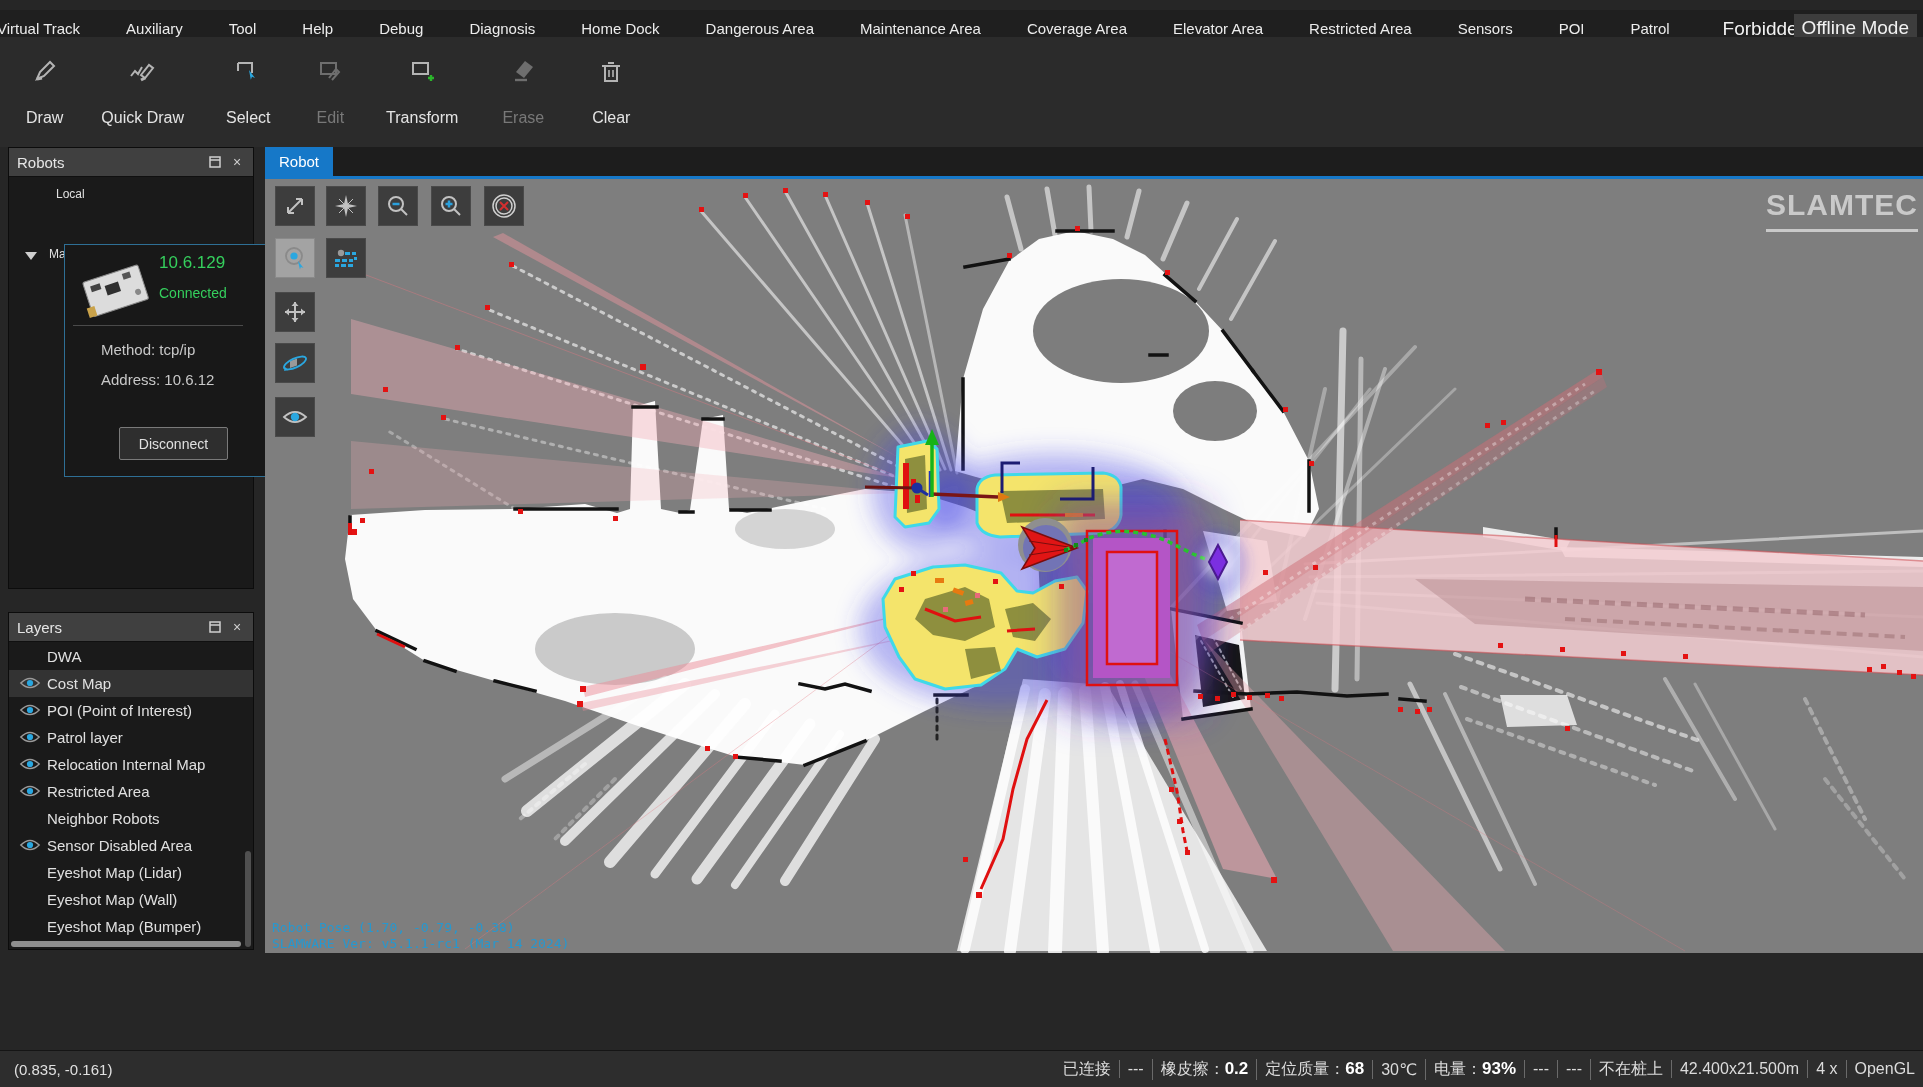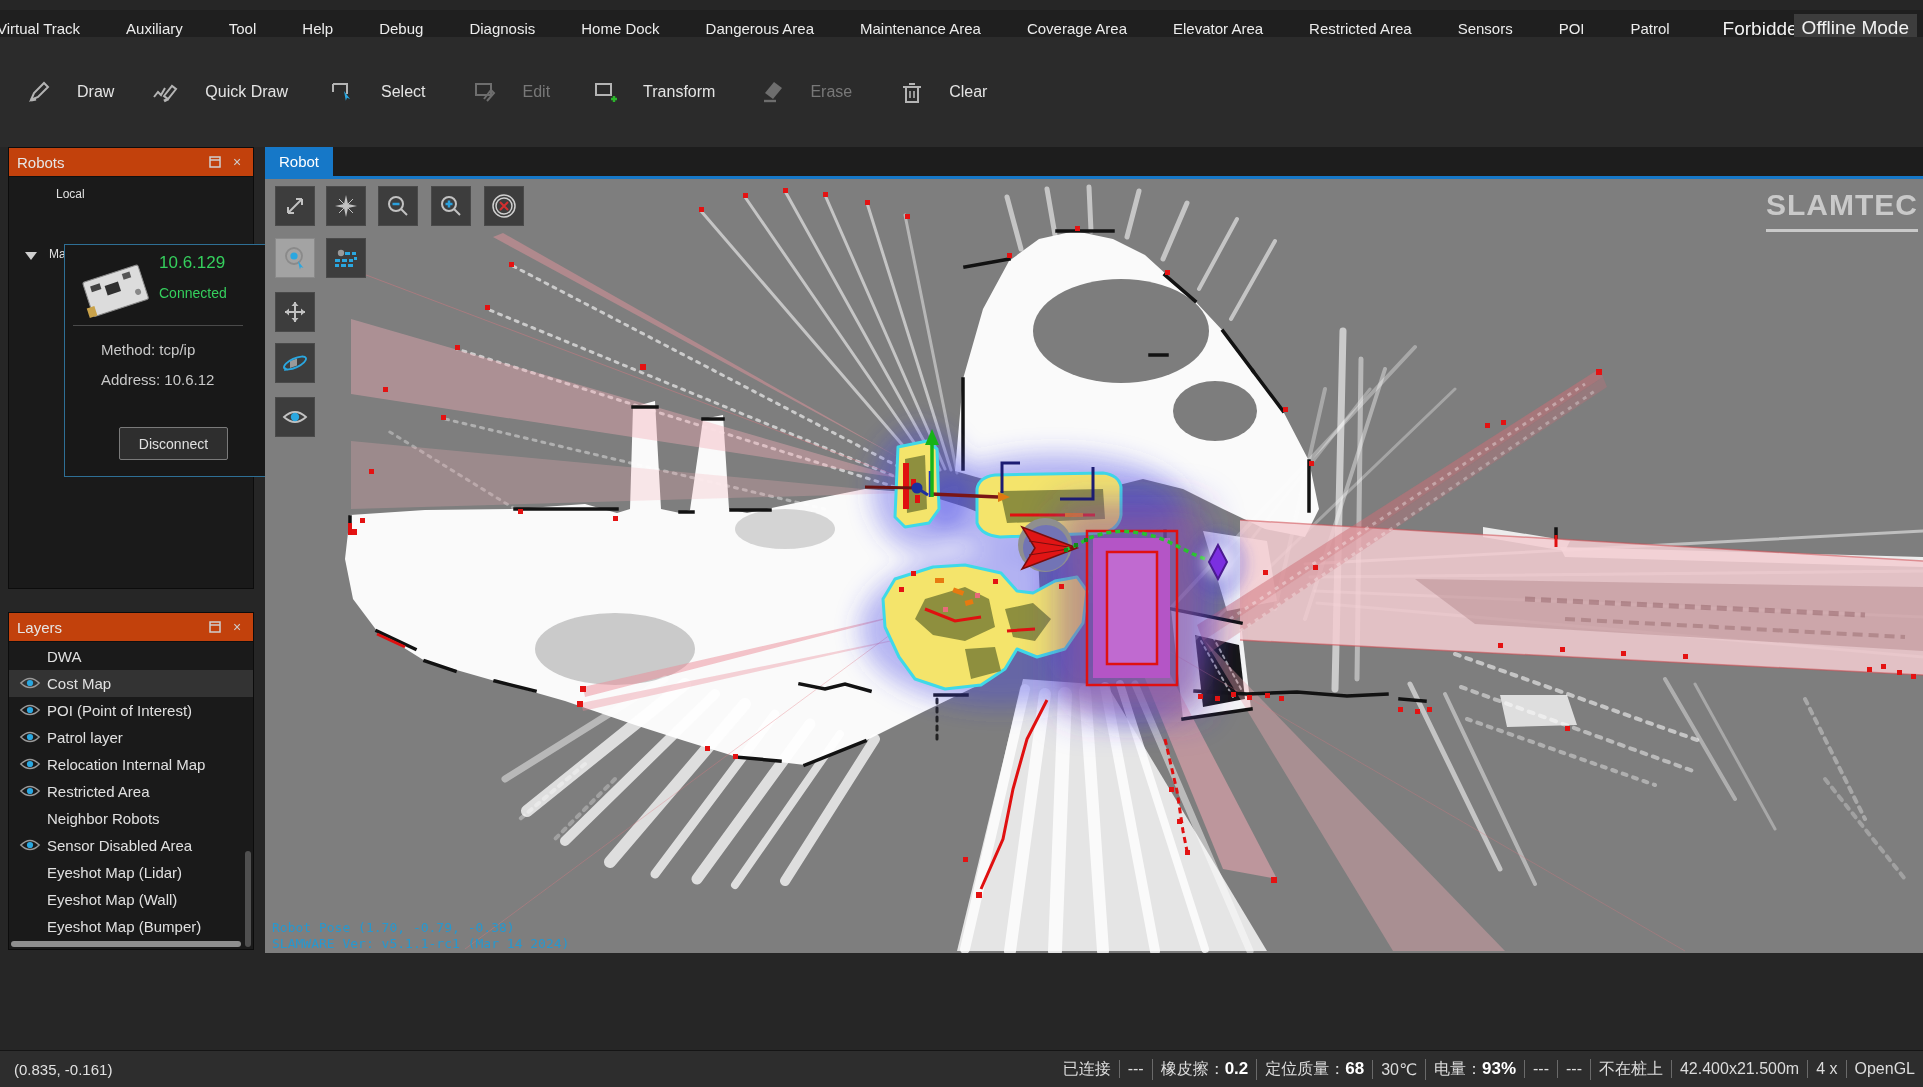--- a/index.html
+++ b/index.html
@@ -11,27 +11,27 @@
     display:flex; align-items:center; overflow:hidden;margin-top:10px; }
   .menu-item { padding:0 23px; font-size:15px; color:#ececec; white-space:nowrap; line-height:37px; cursor:default; }
   .menu-item.first { margin-left:-26px; }
   .menu-right { position:absolute; right:6px; top:0; height:37px; display:flex; align-items:center; }
   .menu-forbid { font-size:19px; color:#f2f2f2; margin-right:-4px; }
   .menu-offline { font-size:19px; color:#f2f2f2; background:#3d3d3d; padding:3px 8px 5px 8px; }
 
   
   .toolbar { position:absolute; left:0; top:37px; width:1923px; height:110px; background:#2b2b2b;
     display:flex; align-items:center; }
-  .tbtn { display:flex; align-items:center; gap:25px; font-size:16px; color:#e4e4e4; cursor:default; }
+  .tbtn { display:flex; align-items:center; gap:25px; font-size:16px; color:#e4e4e4; cursor:default;flex-direction:column; }
   .tbtn.disabled { color:#787878; }
   .tbtn svg { display:block; }
 
   
   .panel { position:absolute; left:8px; width:246px; background:#1a1a1a; border:1px solid #0c0c0c; }
-  .panel-title { height:29px; background:#c2410c; border-bottom:1px solid #101010; display:flex;
+  .panel-title { height:29px; background:#404040; border-bottom:1px solid #101010; display:flex;
     align-items:center; padding:0 8px; font-size:15px; color:#e6e6e6; }
   .panel-title .spacer { flex:1; }
   .ptool { width:16px; height:16px; display:flex; align-items:center; justify-content:center;
     color:#cfcfcf; font-size:14px; margin-left:6px; cursor:default; }
   .robots-panel { top:147px; height:442px; }
   .layers-panel { top:612px; height:338px; }
 
   .tree-row { font-size:12px; color:#e0e0e0; position:relative; }
   .row-local { padding:10px 0 0 47px; height:33px; }
   .row-group { padding:8px 0 0 40px; height:30px; white-space:nowrap; overflow:hidden;margin-top:29px; }

